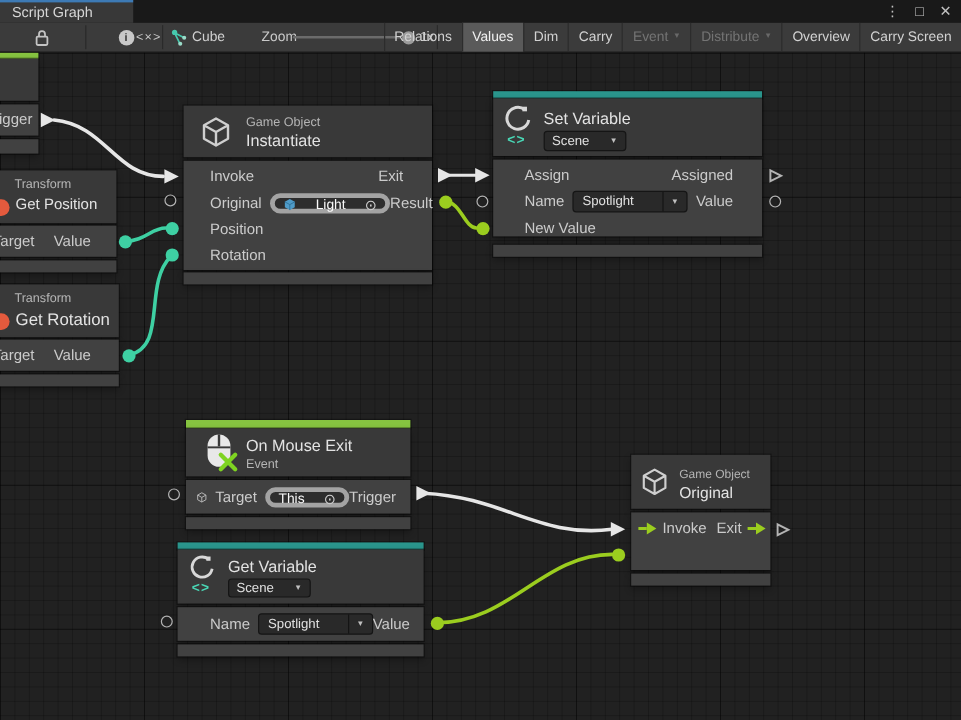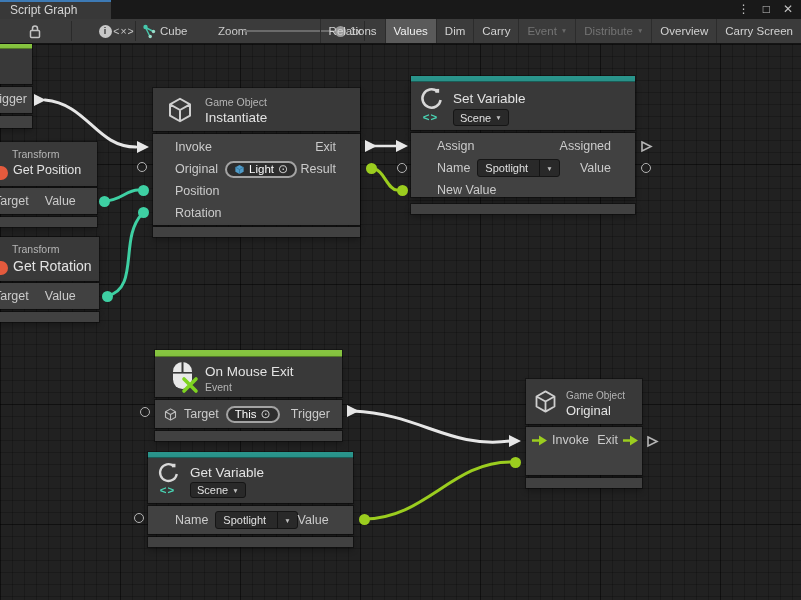--- a/index.html
+++ b/index.html
@@ -64,26 +64,26 @@
   
   .tri{position:absolute;width:0;height:0;border-top:6.5px solid transparent;
        border-bottom:6.5px solid transparent;border-left:12px solid var(--wire-white)}
   .pt{position:absolute}
   .dot{position:absolute;width:11px;height:11px;border-radius:50%}
   .dot.teal{background:var(--wire-teal)} .dot.lime{background:var(--wire-lime)}
   .ring{position:absolute;width:10px;height:10px;border:1.5px solid #b4b4b4;border-radius:50%}
 
   
   .dd{display:flex;align-items:center;background:#292929;border:1px solid #151515;border-radius:3px;
-      font-size:11px;color:#e0e0e0;height:17px;padding:0 6px;gap:4px;white-space:nowrap}
+      font-size:11px;color:#e0e0e0;height:17px;padding:0 6px;gap:17px;white-space:nowrap}
   .dd .caret2{font-size:6.5px;color:#c0c0c0}
   .dd.split{padding:0}
   .dd.split .txt{padding:0 7px}
   .dd.split .car{border-left:1px solid #141414;padding:0 6px;height:100%;display:flex;align-items:center;font-size:6.5px;color:#c0c0c0}
-  .pill{display:flex;align-items:center;gap:4px;background:#2d2d2d;border:2px solid #a3a3a3;
+  .pill{display:flex;gap:16px;background:#2d2d2d;border:4px solid #a3a3a3;
         border-radius:9px;padding:0 7px;height:17px;font-size:11.5px;color:#fafafa;white-space:nowrap}
   .picker{font-size:12px;color:#cfcfcf;line-height:1}
   .gray-dot{width:7px;height:7px;border-radius:50%;background:#a9a9a9}
   .abs{position:absolute}
 </style>
 </head>
 <body>
 
 <div class="titlebar">
   <div class="tab">

